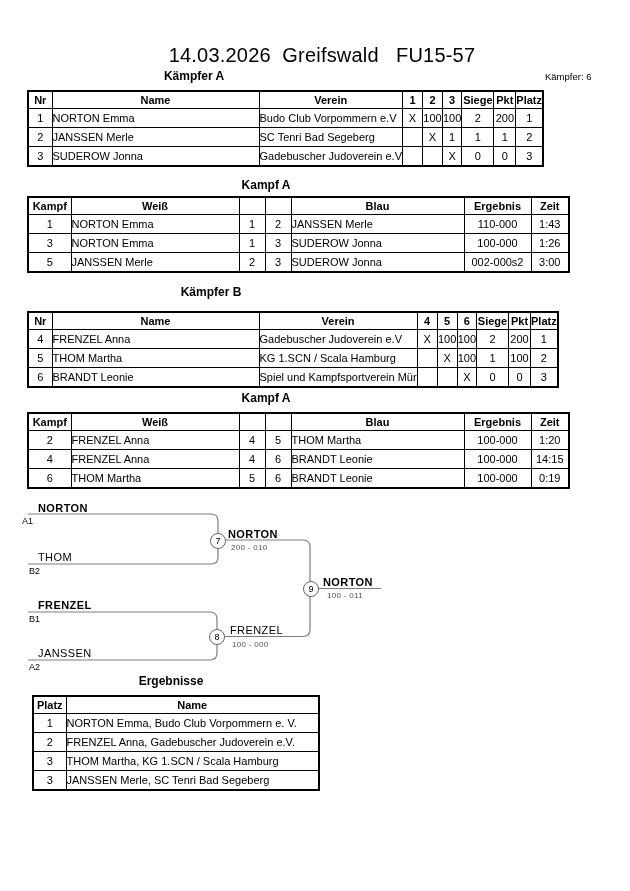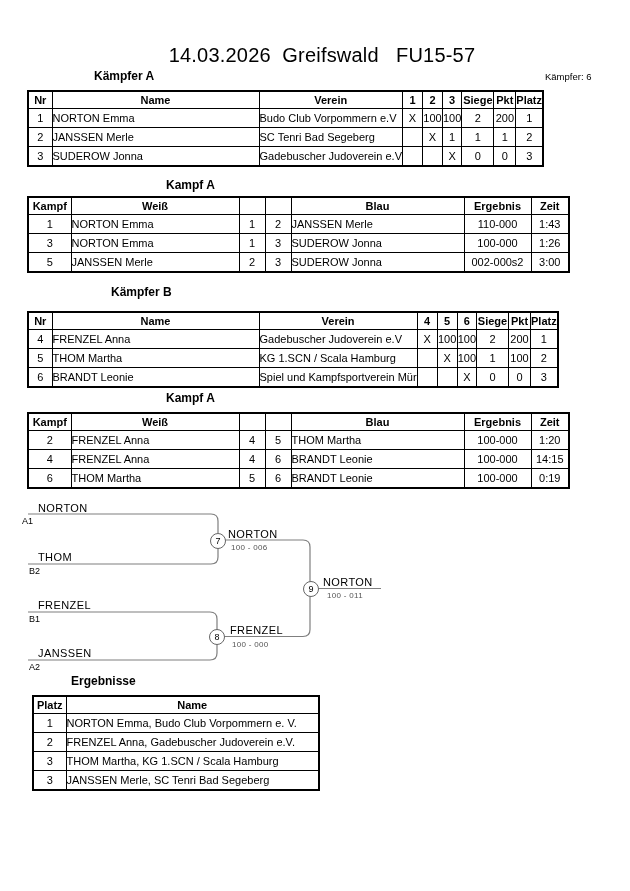--- a/index.html
+++ b/index.html
@@ -7,38 +7,38 @@
     width:630px;height:891px;background:#ffffff;position:relative;
     font-family:"Liberation Sans", sans-serif;color:#000;
     -webkit-font-smoothing:antialiased;
   }
   .abs{position:absolute;}
   .page-title{
     top:44px;left:22px;width:600px;text-align:center;
     font-size:20px;font-weight:normal;white-space:pre;letter-spacing:.2px;
   }
   .count-label{top:71px;left:545px;font-size:9.5px;}
-  .sec-head{font-size:12px;font-weight:bold;width:200px;white-space:pre;}
+  .sec-head{font-size:12px;font-weight:bold;text-align:center;width:200px;white-space:pre;}
 
   table.grid{
     position:absolute;border-collapse:collapse;table-layout:fixed;
     font-size:11px;border:2px solid #000;background:#fff;
   }
   .grid td,.grid th{
     border:1px solid #000;padding:0;height:18px;vertical-align:middle;
     overflow:visible;white-space:nowrap;font-weight:normal;line-height:1;
   }
   .grid th{height:16px;font-weight:bold;text-align:center;}
   .cL{text-align:left;padding-left:6px;border-radius:9px;}
   .cL2{text-align:left;padding-left:4px;}
   .cC{text-align:center;}
   .thL{text-align:left;padding-left:3px;}
   .thick{border-left:2px solid #000;}
   .hbr{border-right:hidden;}
-  .bold{font-weight:normal;}
+  .bold{font-weight:bold;}
   .ovf{position:relative;z-index:2;white-space:nowrap;}
   .name-head{padding-right:55px;}
 
   
   .bk-name{position:absolute;font-size:11px;letter-spacing:.4px;}
   .bk-seed{position:absolute;font-size:9px;}
   .bk-score{position:absolute;font-size:8px;color:#555;letter-spacing:.3px;}
   .bk-circle{
     position:absolute;width:14px;height:14px;border:1px solid #666;border-radius:50%;
     background:#fff;font-size:9px;line-height:14px;text-align:center;z-index:3;
@@ -296,21 +296,21 @@
 <div class="bk-name" style="left:38px;top:551px;">THOM</div>
 <div class="bk-seed" style="left:29px;top:566px;">B2</div>
 
 <div class="bk-name bold" style="left:38px;top:599px;">FRENZEL</div>
 <div class="bk-seed" style="left:29px;top:614px;">B1</div>
 <div class="bk-name" style="left:38px;top:647px;">JANSSEN</div>
 <div class="bk-seed" style="left:29px;top:662px;">A2</div>
 
 <div class="bk-circle" style="left:210px;top:533px;">7</div>
 <div class="bk-name bold" style="left:228px;top:528px;">NORTON</div>
-<div class="bk-score" style="left:231px;top:543px;">100 - 006</div>
+<div class="bk-score" style="left:231px;top:543px;">200 - 010</div>
 
 <div class="bk-circle" style="left:209px;top:629px;">8</div>
 <div class="bk-name" style="left:230px;top:624px;">FRENZEL</div>
 <div class="bk-score" style="left:232px;top:640px;">100 - 000</div>
 
 <div class="bk-circle" style="left:303px;top:581px;">9</div>
 <div class="bk-name bold" style="left:323px;top:576px;">NORTON</div>
 <div class="bk-score" style="left:327px;top:591px;">100 - 011</div>
 
 <div class="abs sec-head" style="left:71px;top:674px;">Ergebnisse</div>

